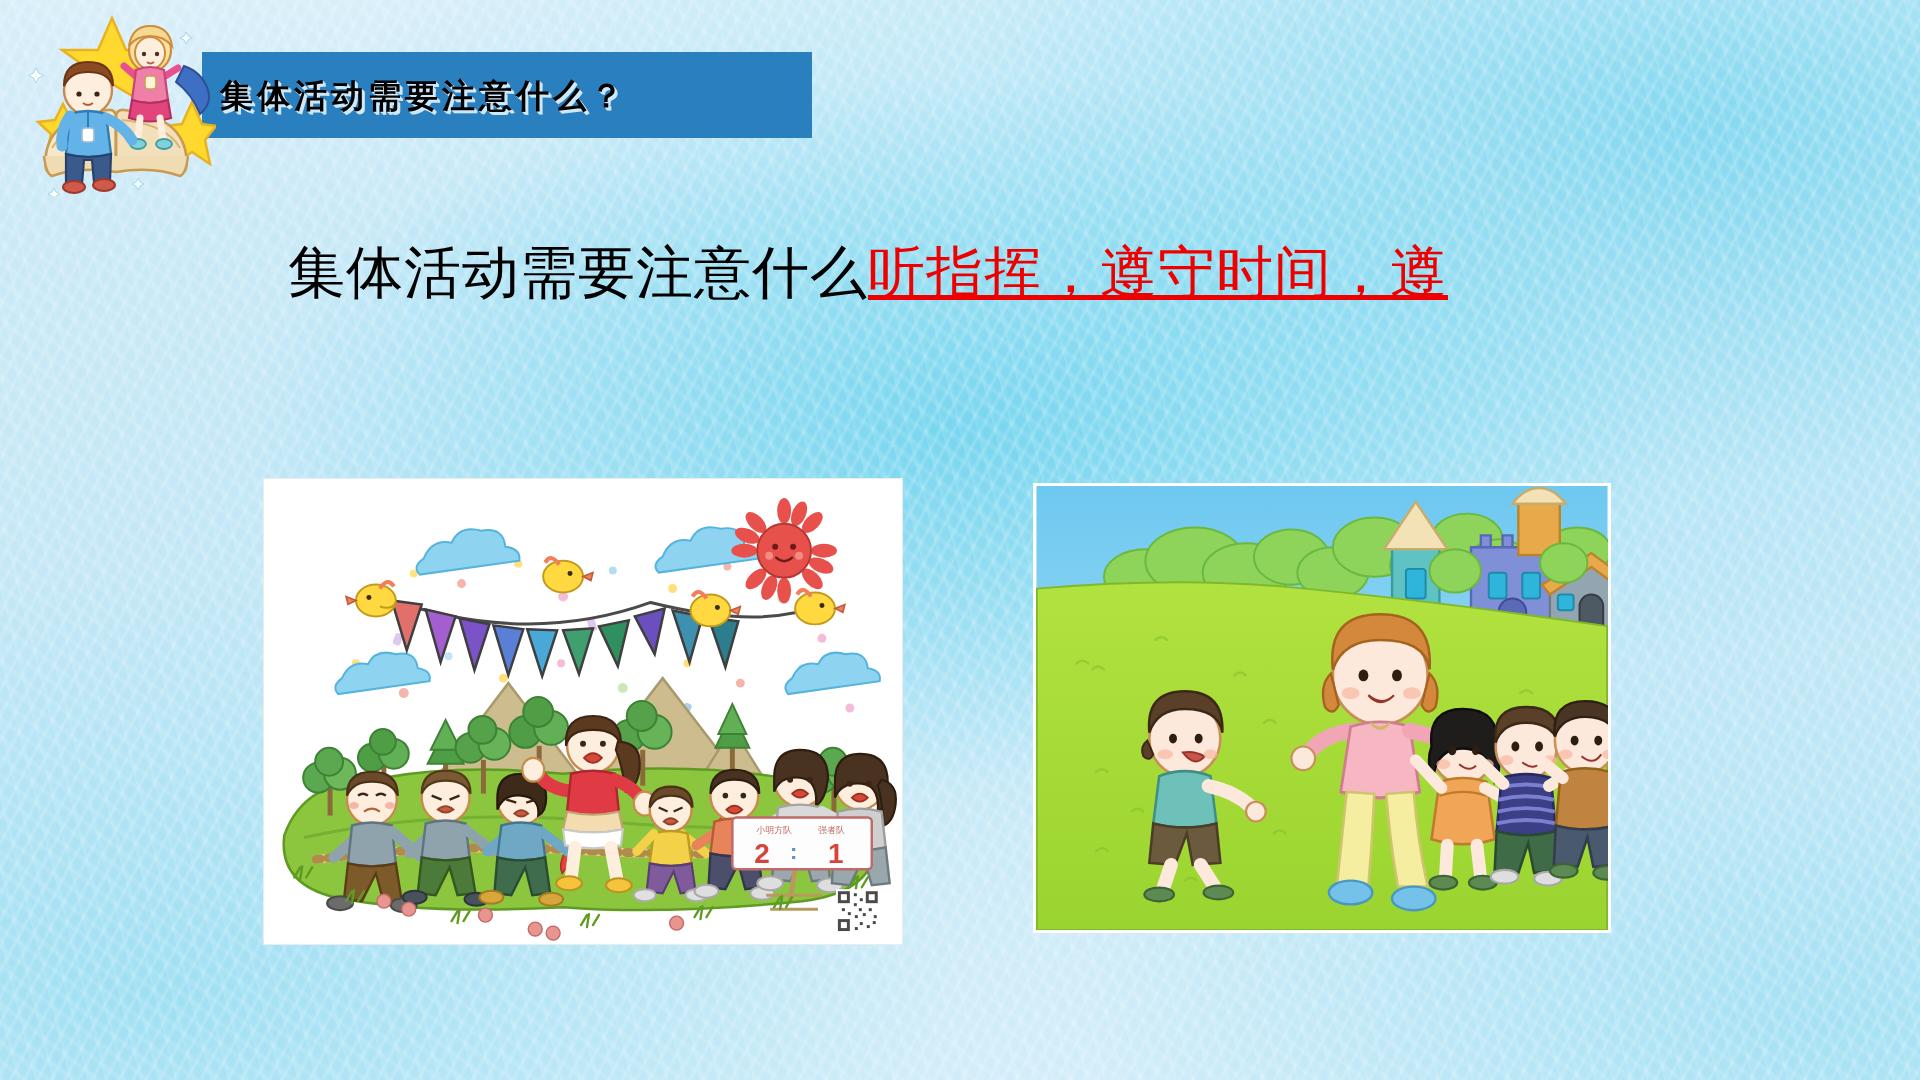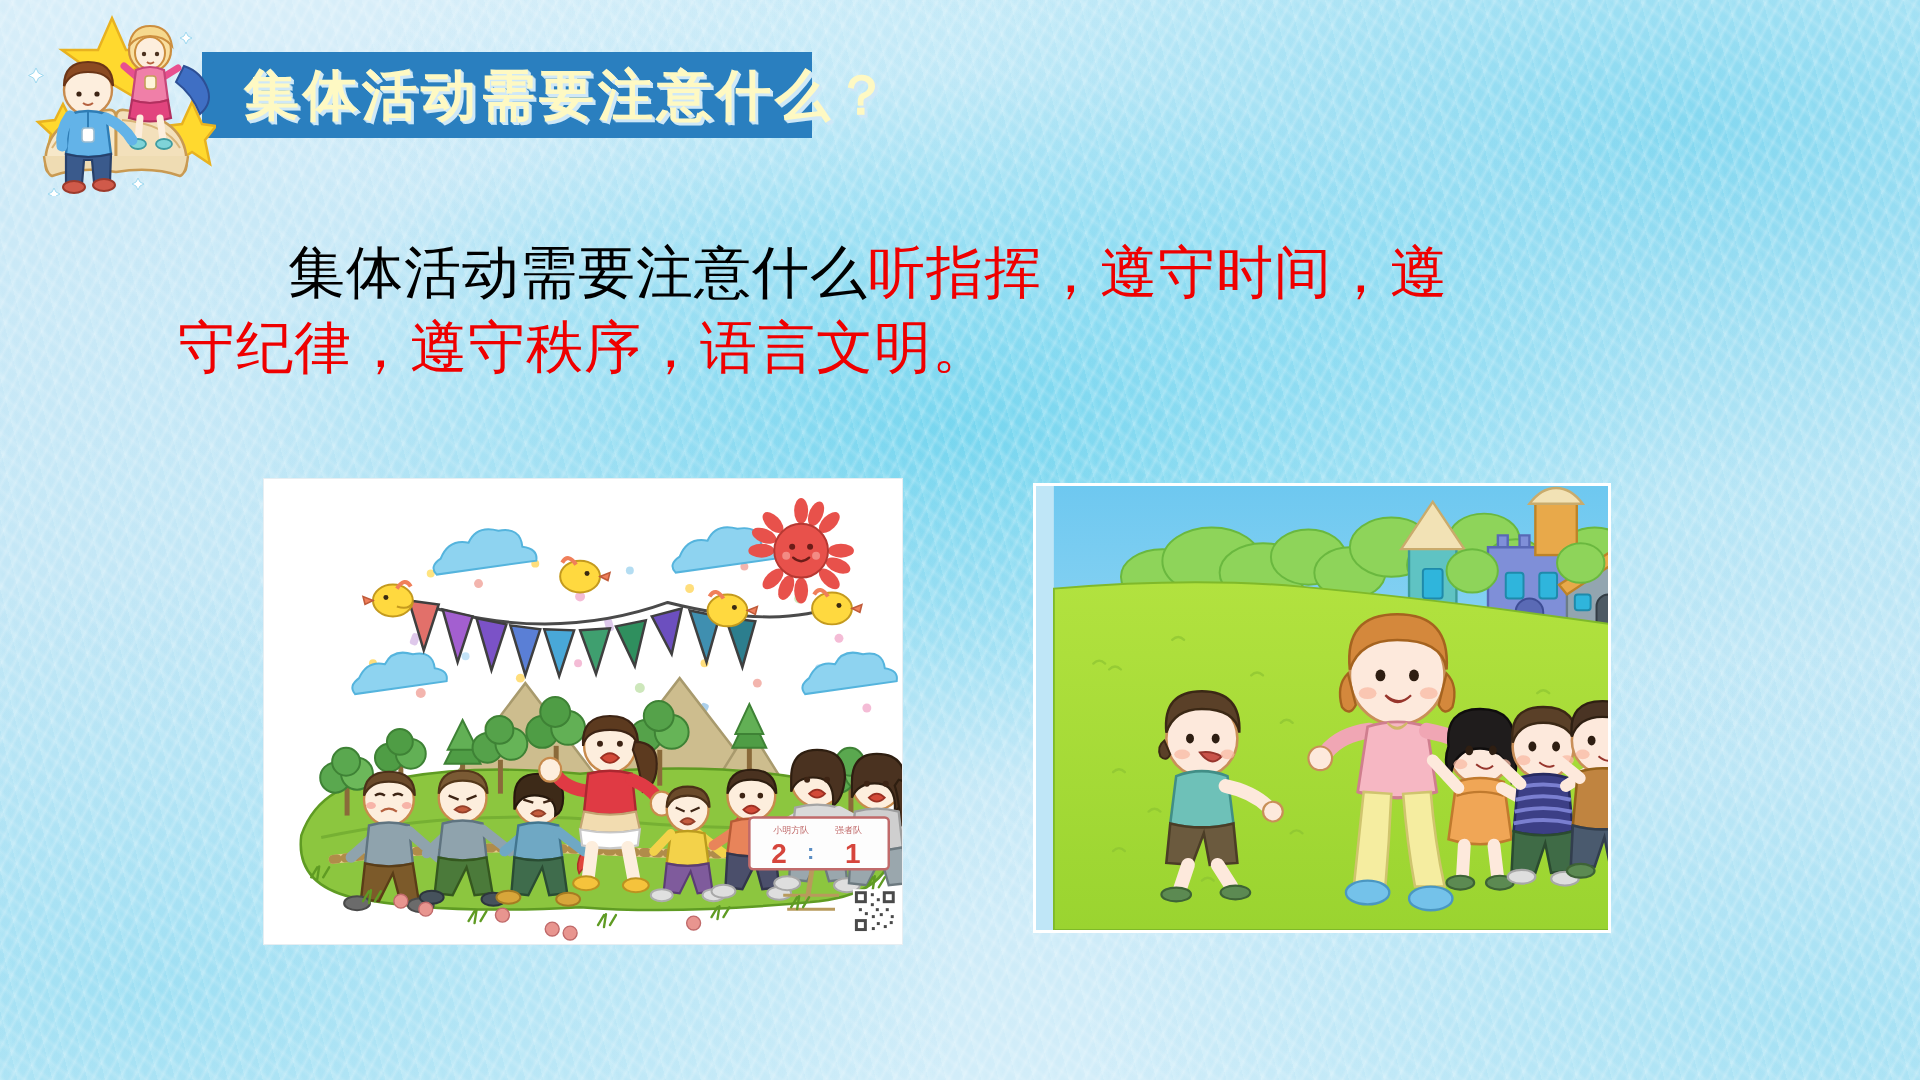--- a/index.html
+++ b/index.html
@@ -33,40 +33,40 @@
   
   #corner-deco { position:absolute; left:16px; top:6px; width:200px; height:190px; z-index:6; }
 
   
   #title-bar {
     position:absolute; left:202px; top:52px; width:610px; height:86px;
     background:#2a7fbf; z-index:5;
     display:flex; align-items:center;
   }
   #title-text {
-    margin-left:42px;
-    font-size:55px; font-weight:bold; color:#fef9c3;
+    margin-left:18px;
+    font-size:33px; font-weight:bold; color:#000000;
     letter-spacing:4px; line-height:1;
     text-shadow: 2px 2px 0 #cfe8f7, 3px 3px 0 #cfe8f7, 1px 1px 0 #cfe8f7;
     white-space:nowrap;
   }
 
   
   #body-text {
     position:absolute; left:178px; top:235px; width:1600px;
     font-size:57px; line-height:1.32; color:#000;
     letter-spacing:1px;
     text-align:left;
     z-index:4;
   }
   #body-text .indent { display:inline-block; width:110px; }
-  .hl { color:#ef0000; }
+  .hl { color:#ef0000;text-decoration:underline; }
 
   
-  .pic { position:absolute; z-index:4; overflow:hidden;padding-left:17px; }
+  .pic { position:absolute; z-index:4; overflow:hidden; }
   #pic-left  { left:263px; top:478px; width:640px; height:467px; background:#fff; border:1px solid #e7eef2; }
   #pic-right { left:1033px; top:483px; width:578px; height:450px; background:#bfe6f7; border:3px solid #ffffff; }
 
   svg { display:block; }
 </style>
 </head>
 <body>
 
 <div id="slide">
 
@@ -130,21 +130,20 @@
       </g>
     </svg>
   </div>
 
   <div id="title-bar">
     <div id="title-text">集体活动需要注意什么？</div>
   </div>
 
   <div id="body-text">
     <span class="indent"></span><span>集体活动需要注意什么</span><span class="hl">听指挥，遵守时间，遵</span><br>
-    <span class="hl">守纪律，遵守秩序，语言文明。</span>
   </div>
 
   <div class="pic" id="pic-left">
     <svg viewBox="0 0 640 467" width="638" height="465">
       <rect width="640" height="467" fill="#ffffff"></rect>
 
       <g opacity="0.85">
         <circle cx="105" cy="120" r="5" fill="#f2b6d4"></circle>
           <circle cx="150" cy="95" r="4" fill="#ffe06a"></circle>
         <circle cx="198" cy="105" r="4.5" fill="#f2a9a0"></circle>

